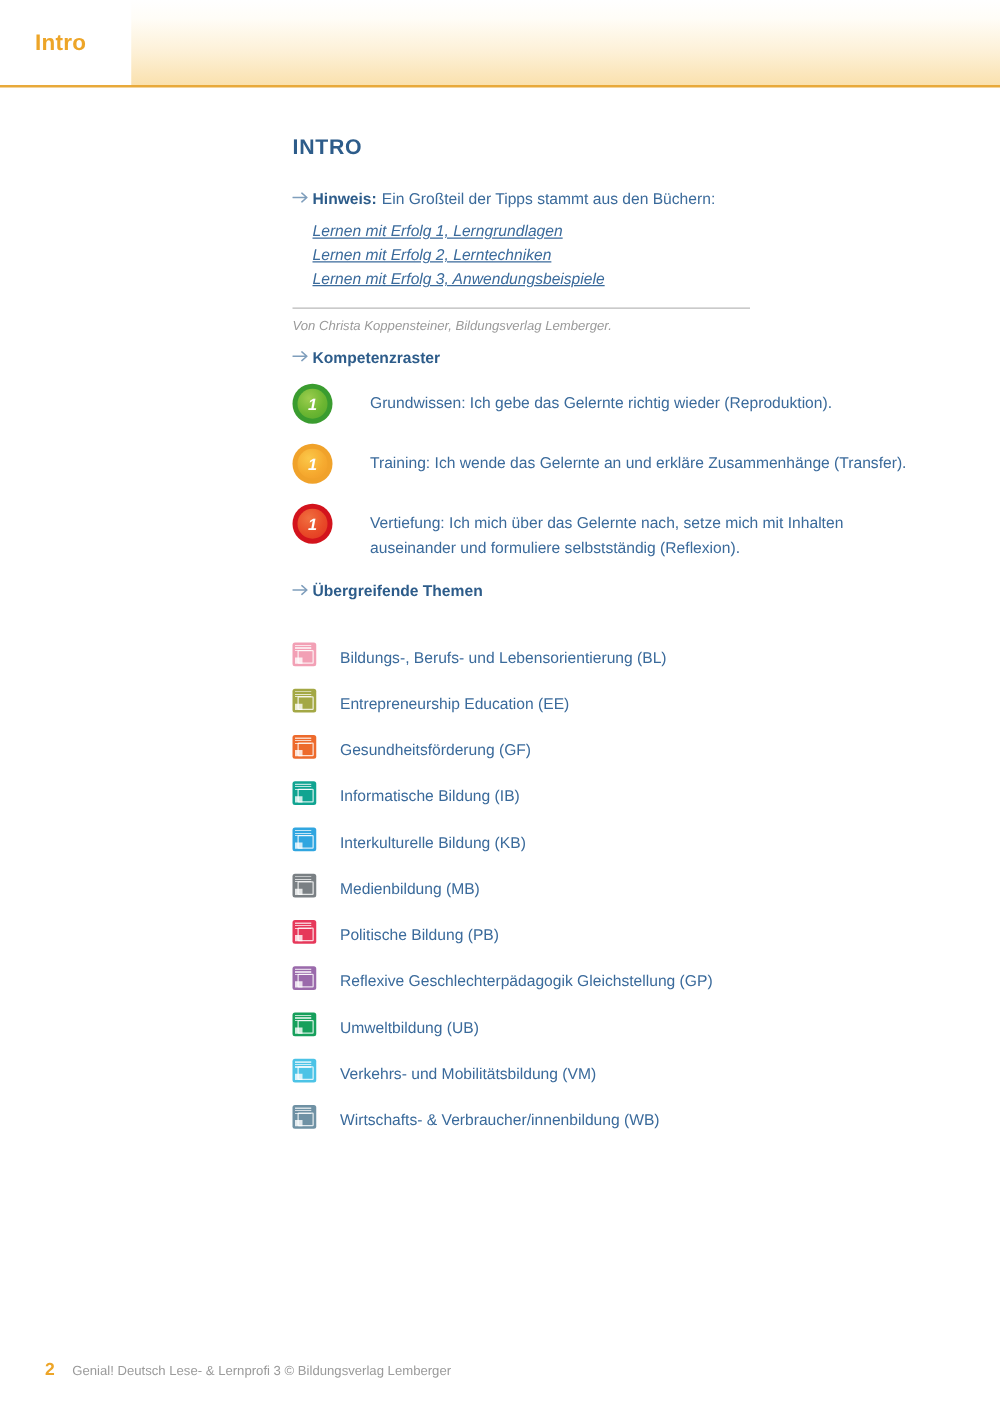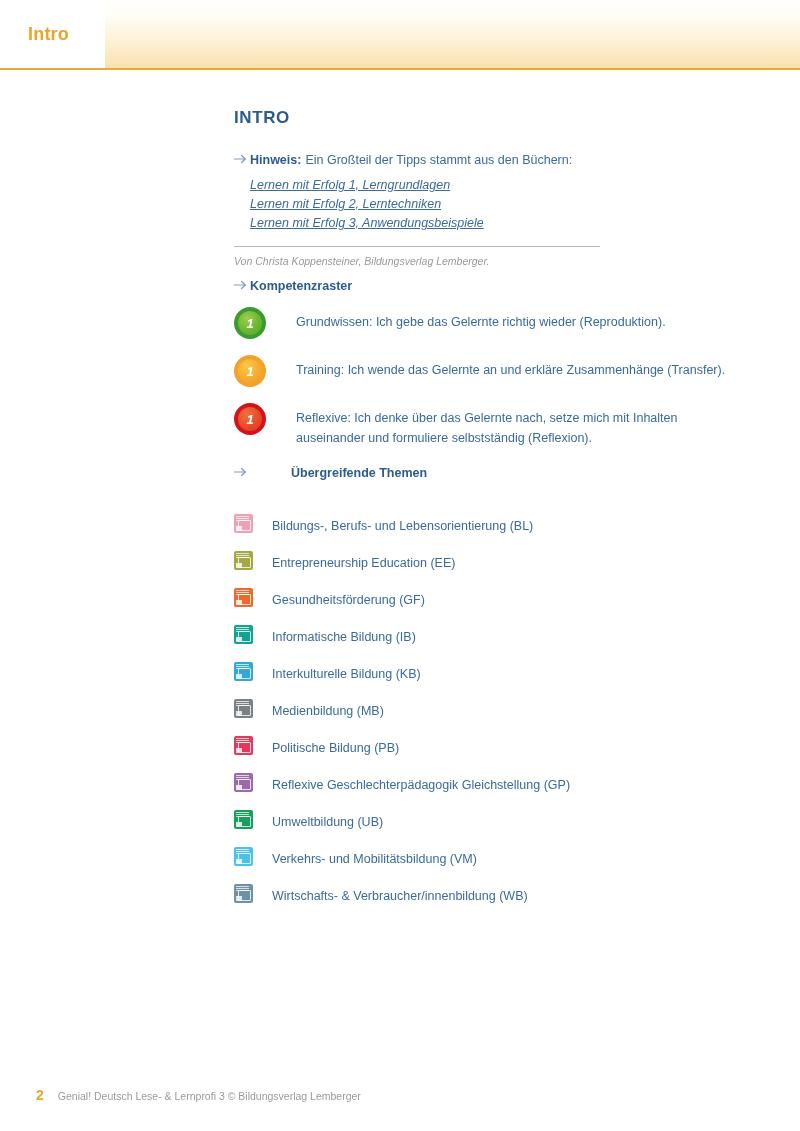--- a/index.html
+++ b/index.html
@@ -179,21 +179,21 @@
 
   .competency-text {
     font-size: 12.5px;
     color: #3a6a9b;
     line-height: 20px;
     padding-top: 5px;
     max-width: 445px;
   }
 
   
-  .themes-heading-wrap { margin-top: 14px; gap: 41px; }
+  .themes-heading-wrap { margin-top: 14px; }
   .theme-list {
     margin: 16px 0 0 0;
     padding: 0;
     list-style: none;
   }
   .theme-row {
     display: flex;
     align-items: flex-end;
     height: 37px;
   }
@@ -310,21 +310,21 @@
         <span class="inner"></span>
         <span class="badge-num">1</span>
       </span>
       <span class="competency-text">Training: Ich wende das Gelernte an und erkläre Zusammenhänge (Transfer).</span>
     </li>
     <li class="competency-row">
       <span class="competency-badge badge-red">
         <span class="inner"></span>
         <span class="badge-num">1</span>
       </span>
-      <span class="competency-text">Reflexive: Ich denke über das Gelernte nach, setze mich mit Inhalten auseinander und  formuliere selbstständig (Reflexion).</span>
+      <span class="competency-text">Vertiefung: Ich mich über das Gelernte nach, setze mich mit Inhalten auseinander und  formuliere selbstständig (Reflexion).</span>
     </li>
   </ul>
 
   <div class="arrow-line themes-heading-wrap">
     <span class="arrow-icon">
       <svg width="14" height="10" viewBox="0 0 14 10" aria-hidden="true">
         <path d="M0 5 H11 M7.5 1.5 L11.5 5 L7.5 8.5" fill="none" stroke="#7f9ebc" stroke-width="1.2" stroke-linecap="round" stroke-linejoin="round"></path>
       </svg>
     </span>
     <span class="section-heading">Übergreifende Themen</span>

